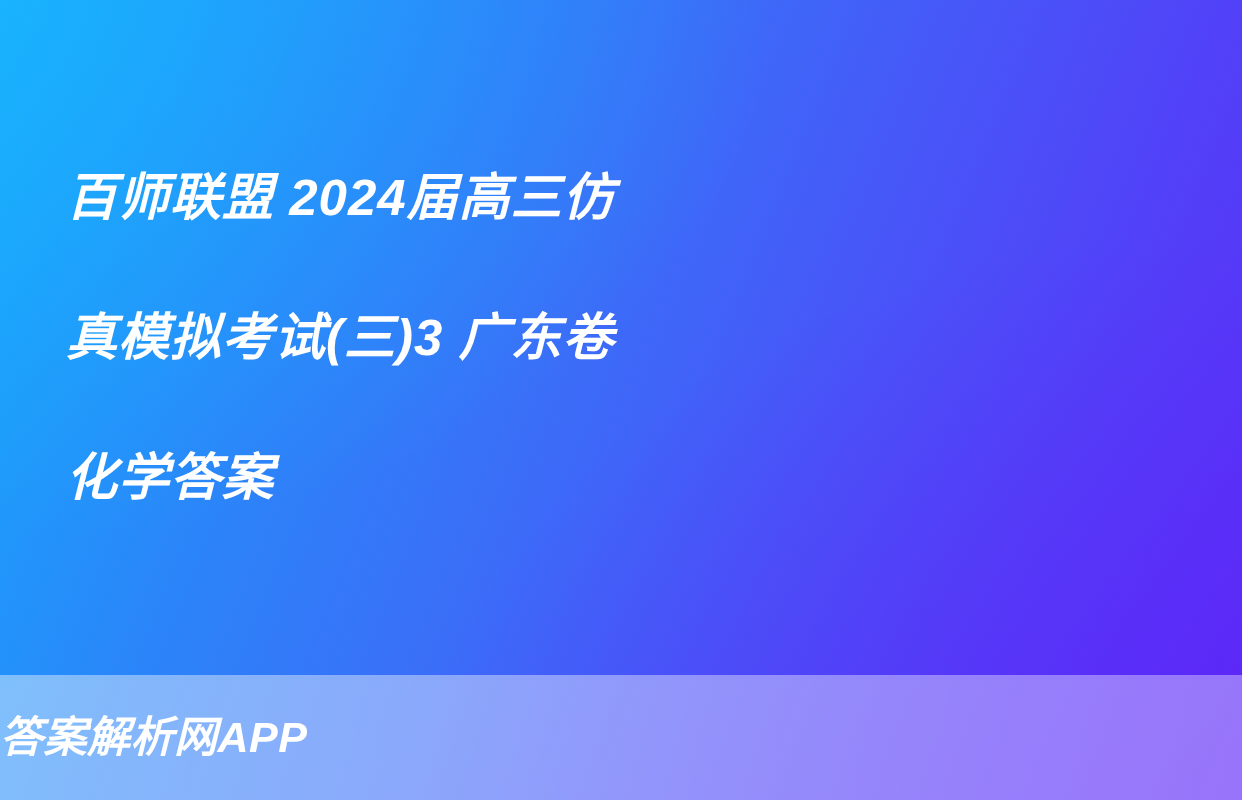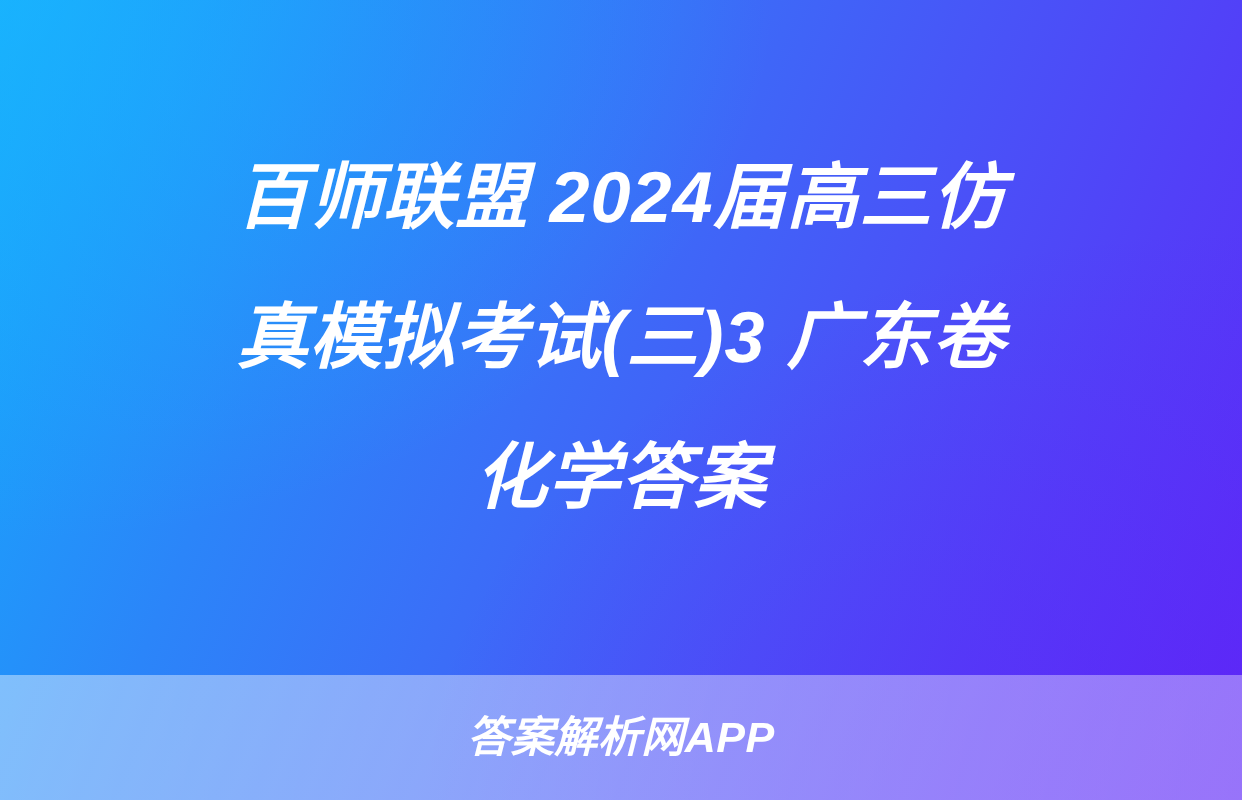--- a/index.html
+++ b/index.html
@@ -52,42 +52,40 @@
     display: flex;
     align-items: center;
     justify-content: center;
     padding: 0 66px;
     box-sizing: border-box;
   }
 
   .hero-title {
     margin: 0;
     width: 100%;
-    text-align: center;
     color: #ffffff;
     font-family: "Liberation Sans", "DejaVu Sans", sans-serif;
     font-weight: 700;
     font-style: italic;
-    font-size: 72px;
+    font-size: 51px;
     line-height: 140px;
     letter-spacing: 1px;
     white-space: pre-line;
     word-break: break-all;
     text-rendering: geometricPrecision;
   }
 
   
   .footer-bar {
     position: relative;
     z-index: 2;
     height: 125px;
     flex: 0 0 125px;
     display: flex;
     align-items: center;
-    justify-content: center;
     
     background: linear-gradient(100deg,
       rgba(255,255,255,0.42) 0%,
       rgba(255,255,255,0.40) 48%,
       rgba(255,255,255,0.36) 100%);
   }
 
   .footer-text {
     margin: 0;
     color: #ffffff;

